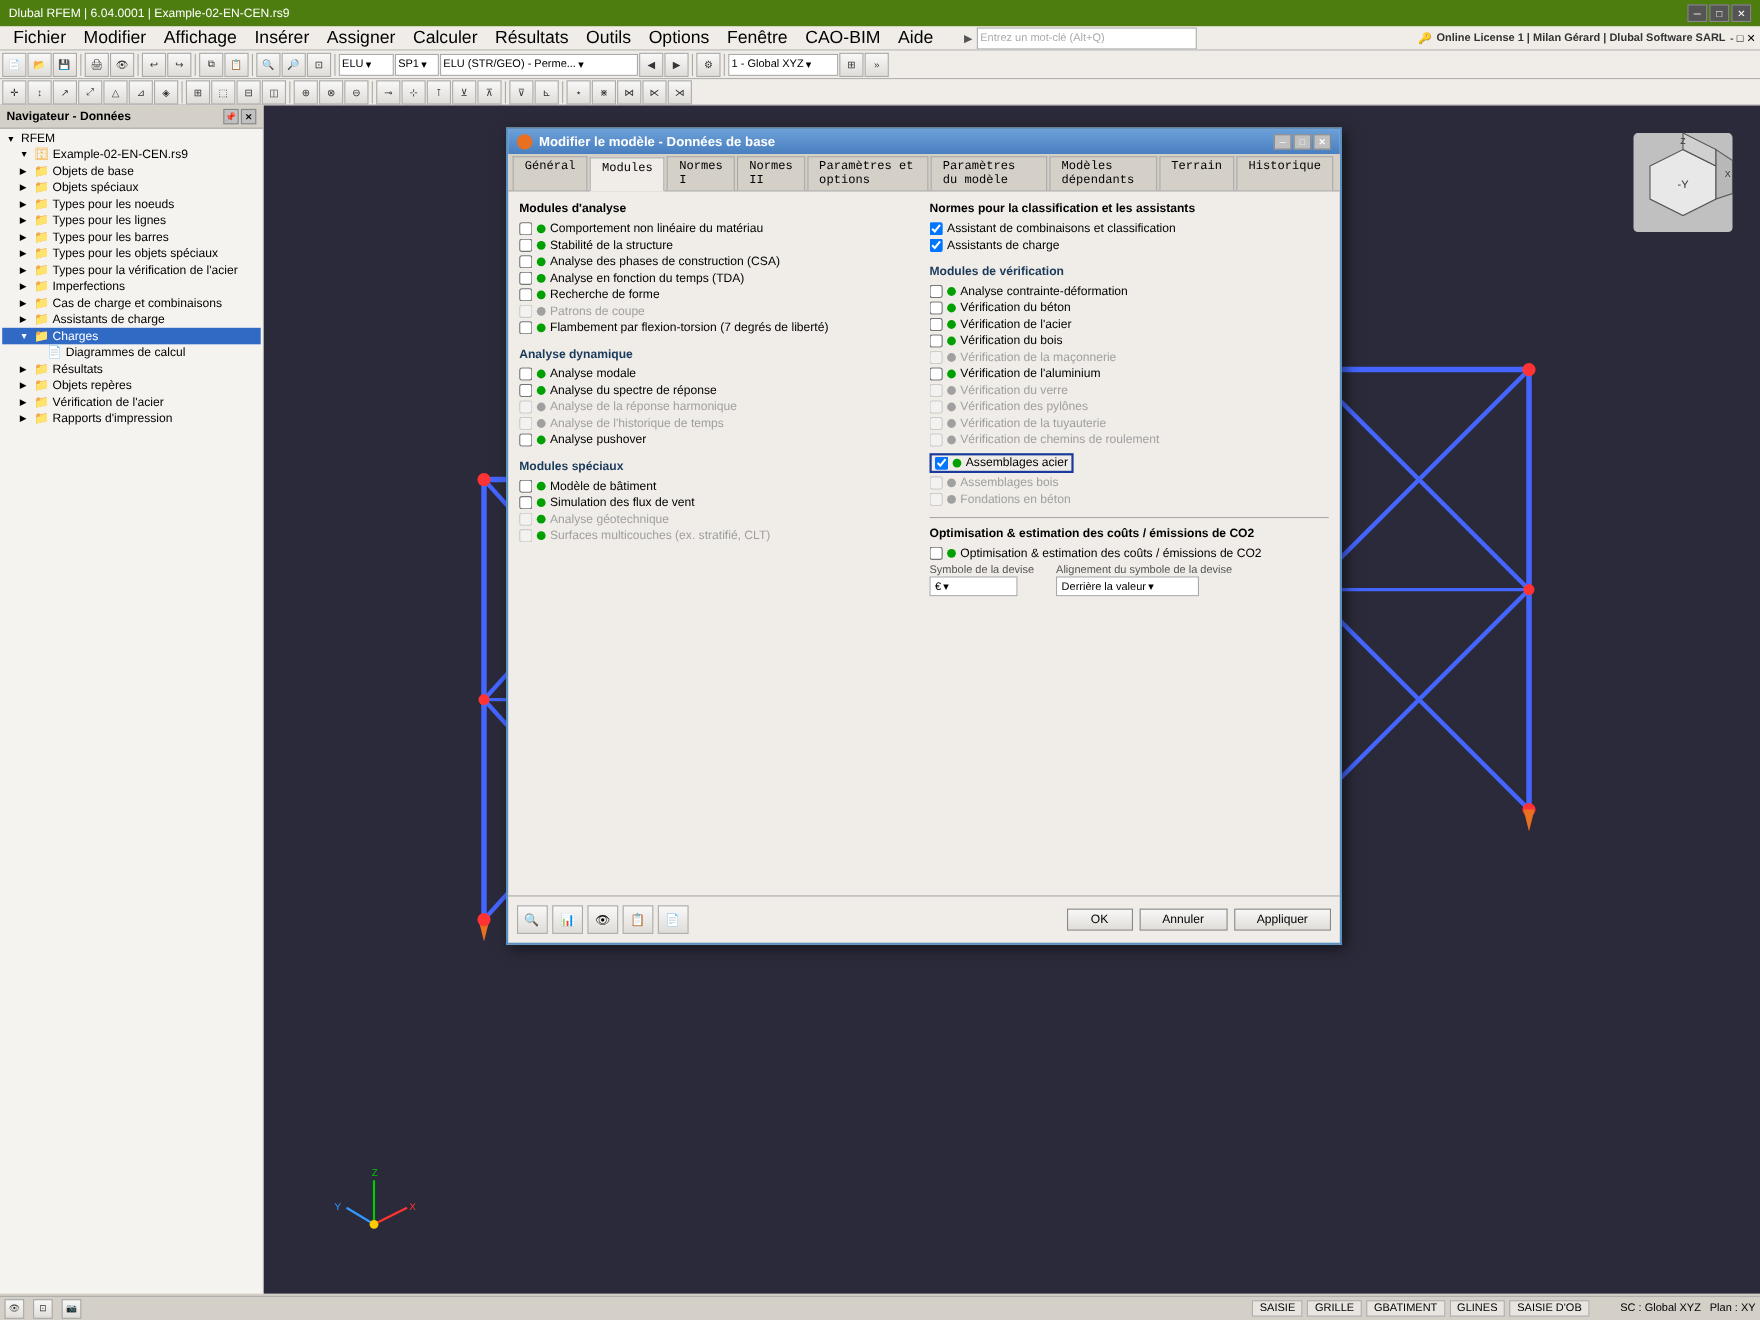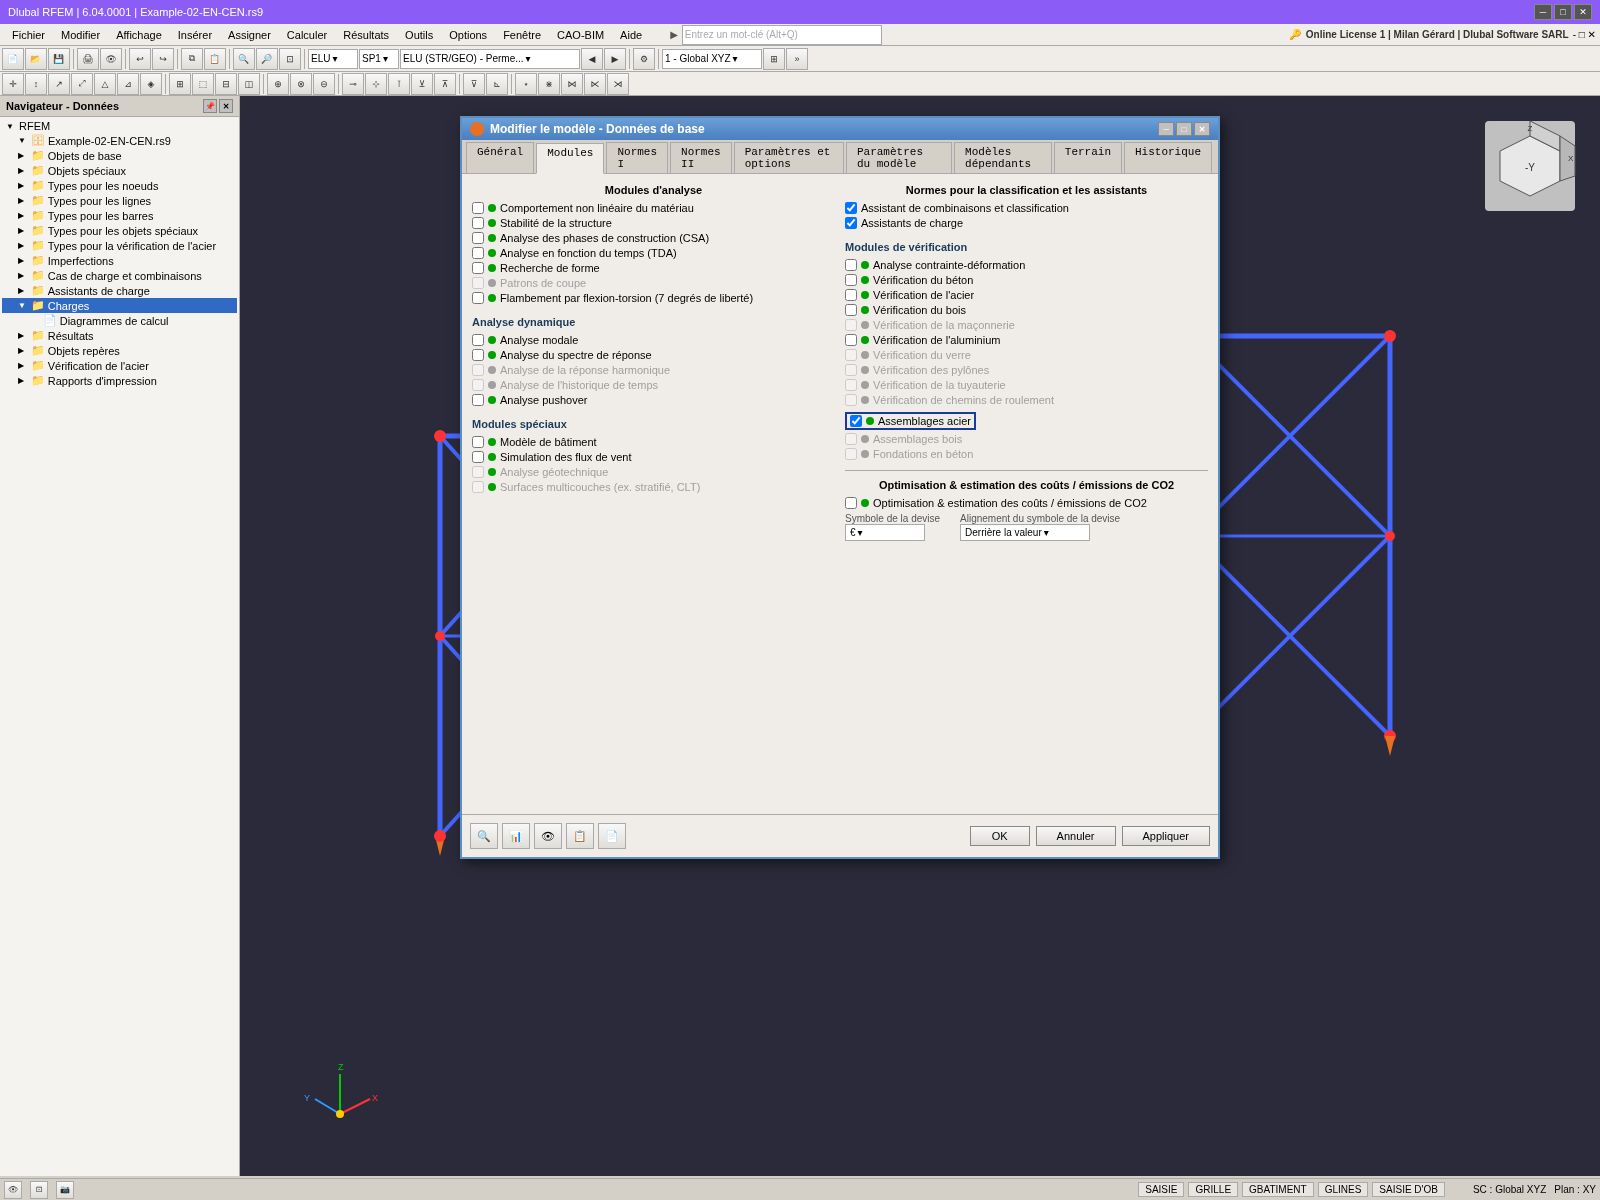--- a/index.html
+++ b/index.html
@@ -1,25 +1,25 @@
 <!DOCTYPE html>
 <html><head>
   <meta charset="utf-8">
   <style>
     * { box-sizing: border-box; margin: 0; padding: 0; }
     body { font-family: 'Segoe UI', Tahoma, Geneva, Verdana, sans-serif; font-size: 11px; background: #d4d0c8; overflow: hidden; width: 1600px; height: 1200px; position: relative; }
 
     
-    .title-bar { background: #8b5cf6; color: white; height: 24px; display: flex; align-items: center; padding: 0 8px; font-size: 11px; }
+    .title-bar { background: #4d7c0f; color: white; height: 24px; display: flex; align-items: center; padding: 0 8px; font-size: 11px; }
     .title-bar-controls { margin-left: auto; display: flex; gap: 2px; }
     .title-bar-btn { width: 18px; height: 16px; background: #555; border: 1px solid #888; color: white; font-size: 9px; display: flex; align-items: center; justify-content: center; cursor: pointer; }
 
     
     .menu-bar { background: #f0ede8; height: 22px; display: flex; align-items: center; padding: 0 4px; border-bottom: 1px solid #aaa; }
-    .menu-item { padding: 2px 8px; font-size: 11px; cursor: pointer; color: #000; }
+    .menu-item { padding: 2px 8px; font-size: 16px; cursor: pointer; color: #000; }
 
     
     .toolbar-row { background: #f0ede8; height: 26px; display: flex; align-items: center; padding: 0 2px; border-bottom: 1px solid #aaa; gap: 1px; }
     .toolbar-btn { width: 22px; height: 22px; background: linear-gradient(to bottom, #f8f8f8, #e0ddd8); border: 1px solid #aaa; display: flex; align-items: center; justify-content: center; cursor: pointer; font-size: 9px; color: #333; }
     .toolbar-separator { width: 1px; height: 20px; background: #aaa; margin: 0 2px; }
     .toolbar-combo { height: 20px; background: white; border: 1px solid #aaa; padding: 0 2px; font-size: 10px; display: flex; align-items: center; gap: 2px; }
 
     
     .main-layout { display: flex; height: calc(1200px - 120px); }
 
@@ -44,21 +44,21 @@
     
     .dialog-tabs { display: flex; background: #d4d0c8; border-bottom: 1px solid #aaa; padding: 2px 4px 0; }
     .dialog-tab { padding: 3px 10px; font-size: 11px; cursor: pointer; background: #d4d0c8; border: 1px solid #aaa; border-bottom: none; margin-right: 2px; font-family: Liberation Mono, monospace; }
     .dialog-tab.active { background: #f0ede8; border-bottom: 1px solid #f0ede8; position: relative; bottom: -1px; }
 
     
     .dialog-content { display: flex; padding: 10px; gap: 10px; min-height: 640px; }
     .dialog-left { flex: 1; }
     .dialog-right { flex: 1; }
 
-    .section-title { font-size: 11px; font-weight: bold; margin-bottom: 6px; color: #000; text-align: center; }
+    .section-title { font-size: 11px; font-weight: bold; margin-bottom: 6px; color: #000; }
     .checkbox-item { display: flex; align-items: center; gap: 4px; margin-bottom: 3px; font-size: 11px; }
     .checkbox-item input[type="checkbox"] { width: 12px; height: 12px; }
     .dot { width: 8px; height: 8px; border-radius: 50%; display: inline-block; flex-shrink: 0; }
     .dot-green { background: #00a000; }
     .dot-blue { background: #0060c0; }
     .dot-orange { background: #e87020; }
     .dot-gray { background: #a0a0a0; }
 
     .subsection { margin-top: 12px; margin-bottom: 6px; }
     .subsection-title { font-size: 11px; font-weight: bold; color: #1a3a5c; margin-bottom: 4px; }

